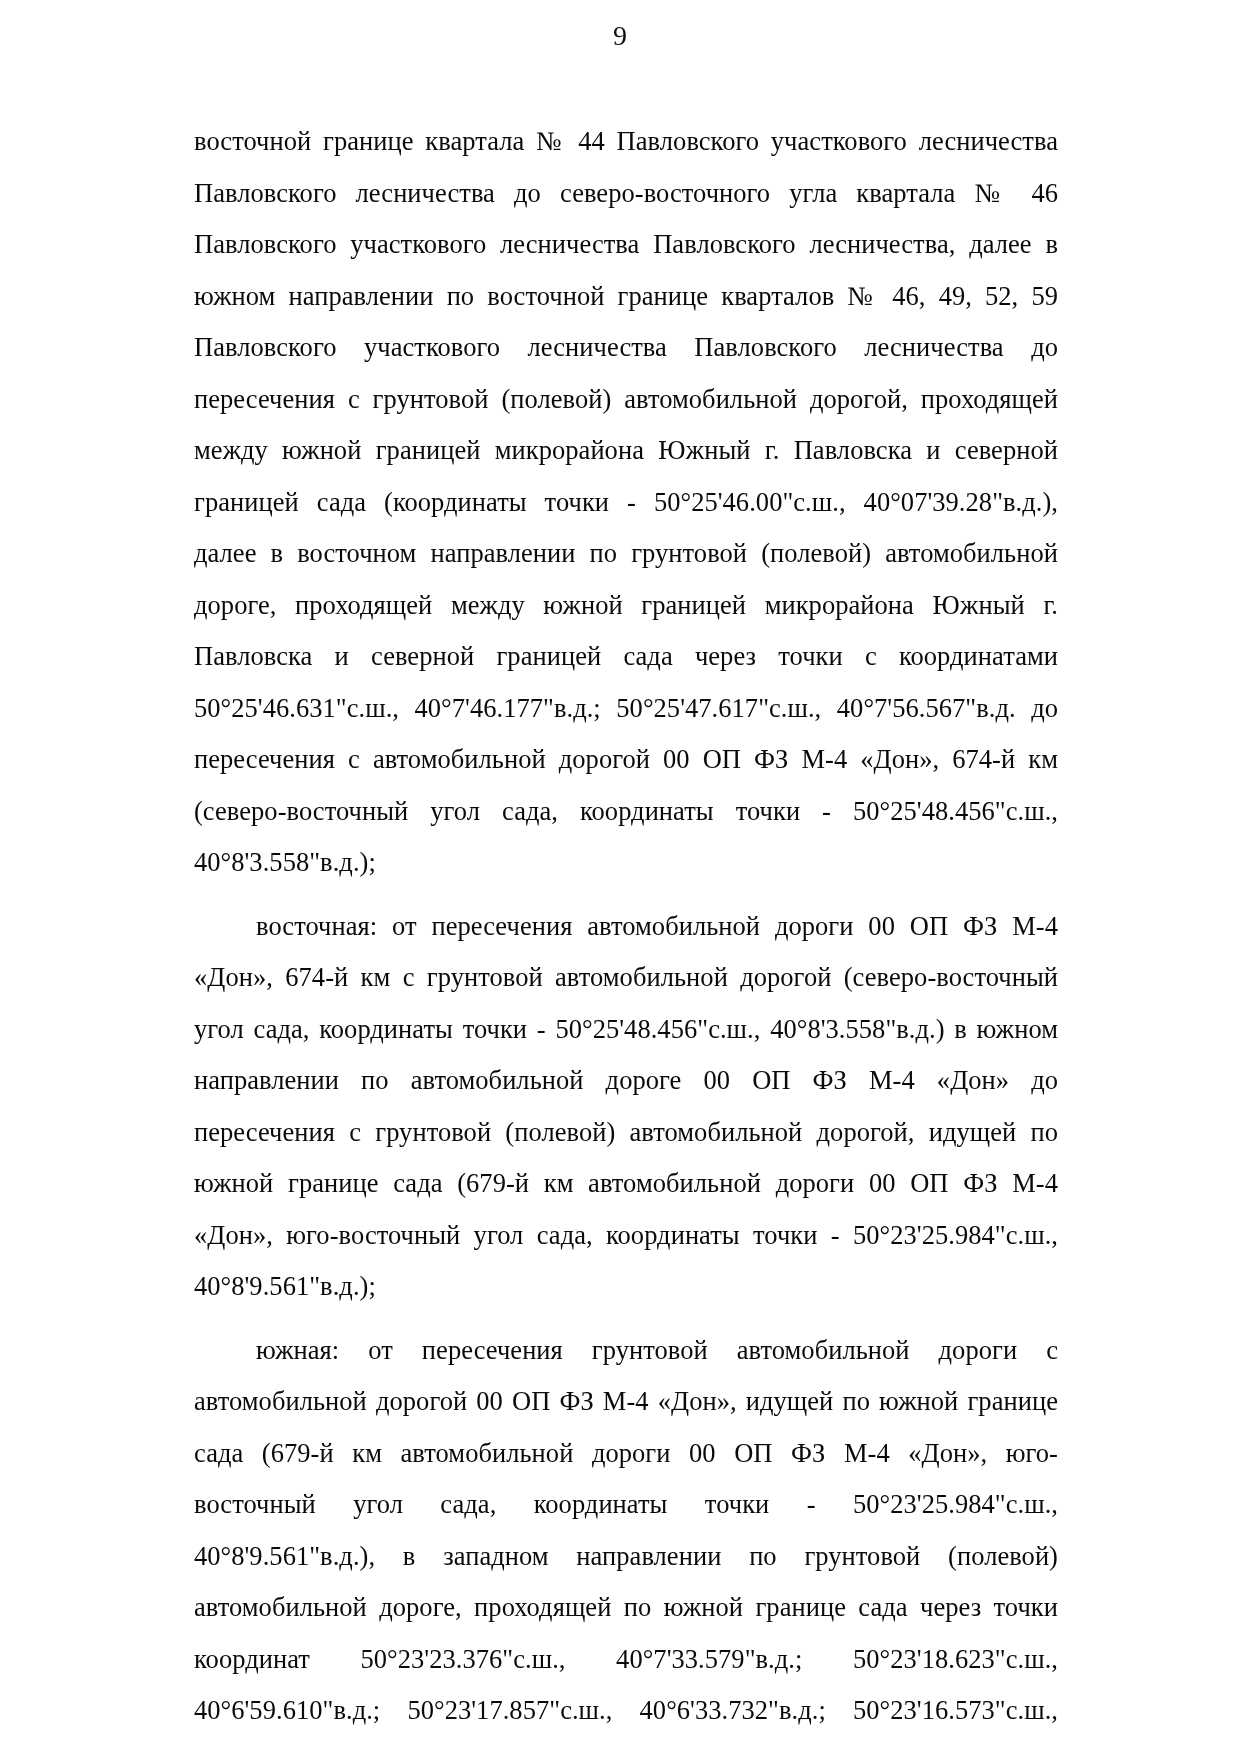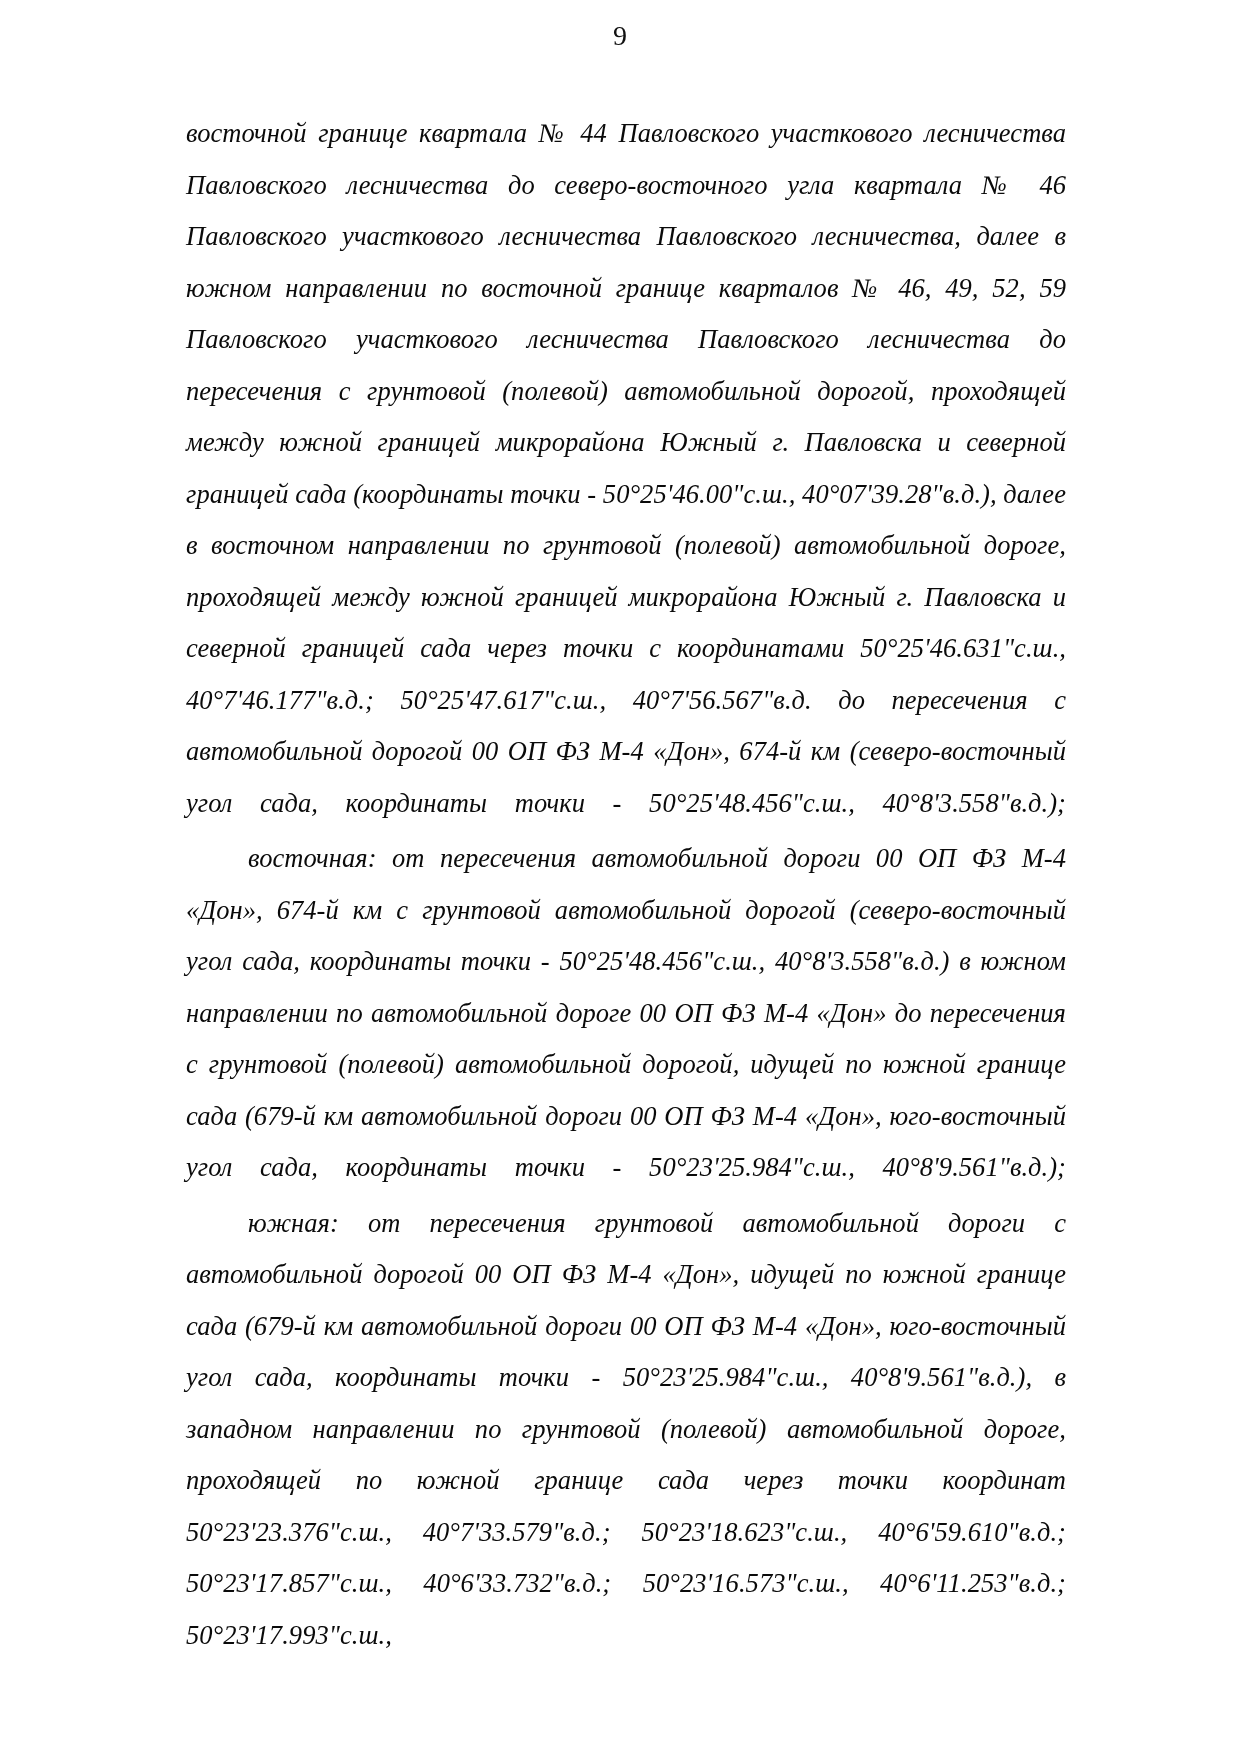--- a/index.html
+++ b/index.html
@@ -42,23 +42,22 @@
     width: 888px;
     font-size: 26.5px;
     line-height: 51.5px;
     text-align: justify;
     text-justify: inter-word;
     color: #0a0a0a;
     letter-spacing: 0.05px;
   }
 
   .para {
-    margin: 4px;
+    margin: 12px;
     text-align: justify;
-    font-style: italic;
   }
 
   .para.indent {
     text-indent: 62px;
   }
 
   
   .para.force-justify {
     text-align-last: justify;
   }

